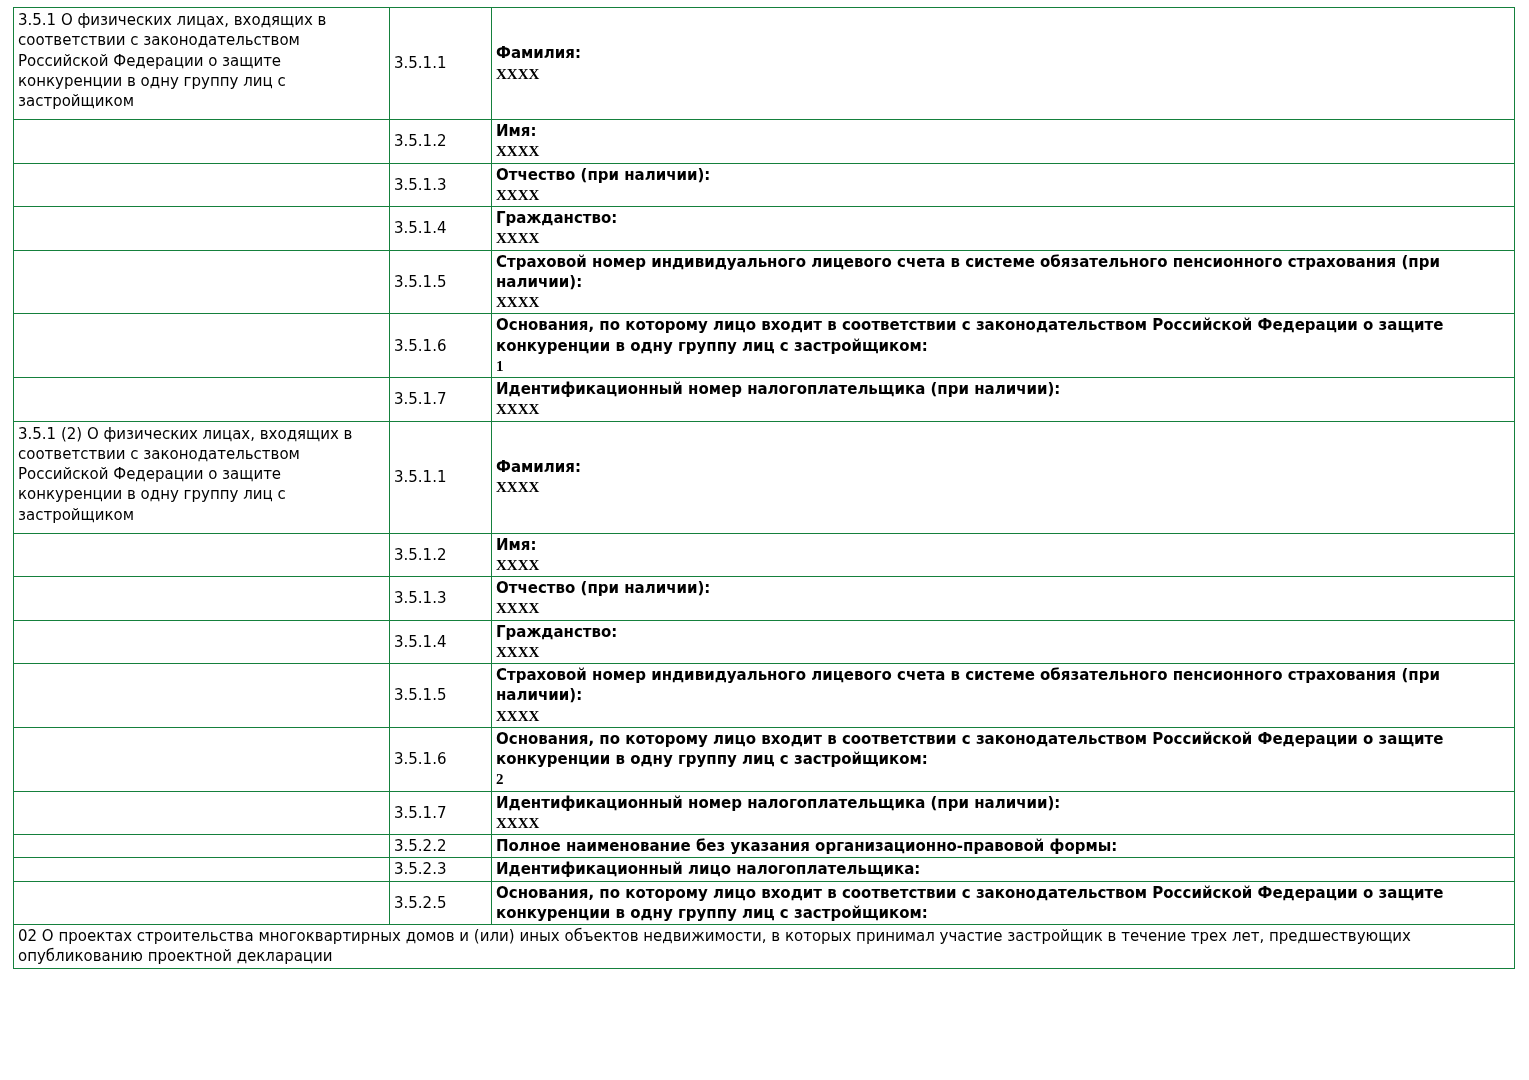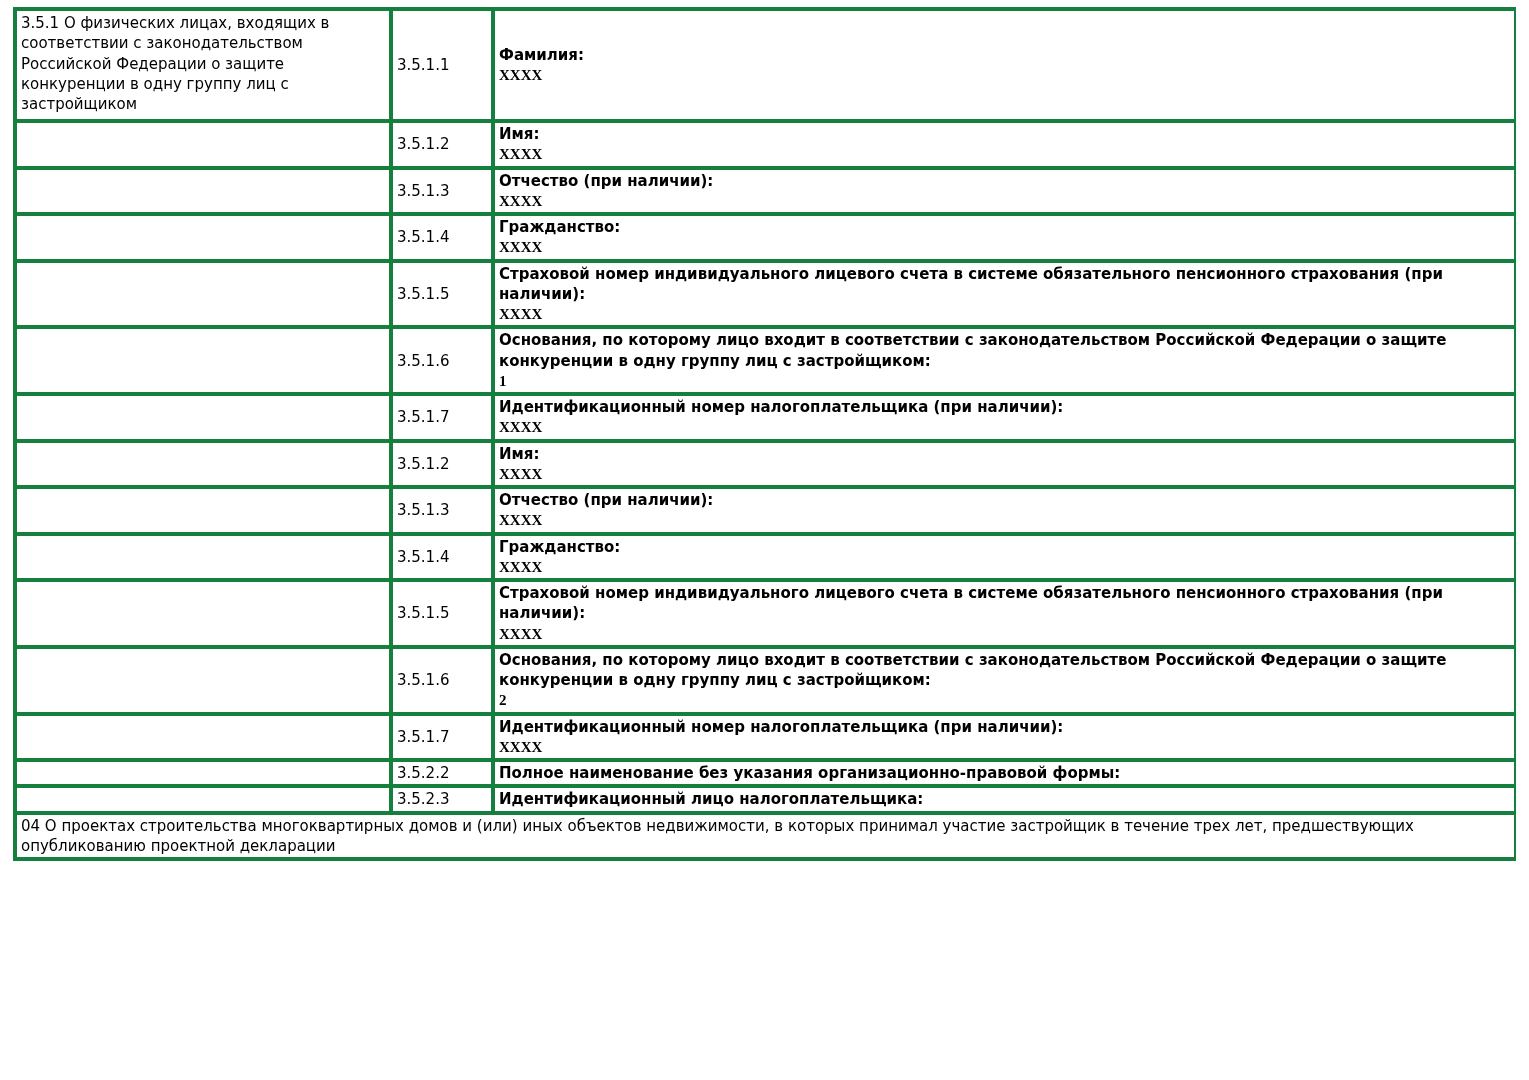--- a/index.html
+++ b/index.html
@@ -10,21 +10,21 @@
     line-height: 1.35;
   }
   body { margin: 7px 13px; }
 
   table.decl {
     border-collapse: collapse;
     table-layout: fixed;
     width: 1501px;
   }
   td {
-    border: 4px solid #15803d;
+    border: 1px solid #15803d;
     padding: 1px 4px;
     vertical-align: middle;
     overflow: hidden;
     word-wrap: break-word;
   }
   td.col-group {
     vertical-align: top;
     padding-top: 2px;
   }
   tr.group-row { height: 112px; }
@@ -100,20 +100,28 @@
 
   <tr>
     <td class="col-group"></td>
     <td class="col-num">3.5.1.7</td>
     <td class="col-field">
       <div class="field-label">Идентификационный номер налогоплательщика (при наличии):</div>
       <div class="field-value">XXXX</div>
     </td>
   </tr>
 
+  <tr class="group-row">
+    <td class="col-group">3.5.1 (2) О физических лицах, входящих в соответствии с законодательством Российской Федерации о защите конкуренции в одну группу лиц с застройщиком</td>
+    <td class="col-num">3.5.1.1</td>
+    <td class="col-field">
+      <div class="field-label">Фамилия:</div>
+      <div class="field-value">XXXX</div>
+    </td>
+  </tr>
 
   <tr>
     <td class="col-group"></td>
     <td class="col-num">3.5.1.2</td>
     <td class="col-field">
       <div class="field-label">Имя:</div>
       <div class="field-value">XXXX</div>
     </td>
   </tr>
 
@@ -175,19 +183,27 @@
   <tr>
     <td class="col-group"></td>
     <td class="col-num">3.5.2.3</td>
     <td class="col-field">
       <div class="field-label">Идентификационный лицо налогоплательщика:</div>
       <div class="field-value"></div>
     </td>
   </tr>
 
 
+  <tr>
+    <td class="col-group"></td>
+    <td class="col-num">3.5.2.5</td>
+    <td class="col-field">
+      <div class="field-label">Основания, по которому лицо входит в соответствии с законодательством Российской Федерации о защите конкуренции в одну группу лиц с застройщиком:</div>
+      <div class="field-value"></div>
+    </td>
+  </tr>
 </tbody>
   <tbody>
     <tr>
-      <td class="footer-cell" colspan="3">04 О проектах строительства многоквартирных домов и (или) иных объектов недвижимости, в которых принимал участие застройщик в течение трех лет, предшествующих опубликованию проектной декларации</td>
+      <td class="footer-cell" colspan="3">02 О проектах строительства многоквартирных домов и (или) иных объектов недвижимости, в которых принимал участие застройщик в течение трех лет, предшествующих опубликованию проектной декларации</td>
     </tr>
   </tbody>
 </table>
 
 </body></html>

